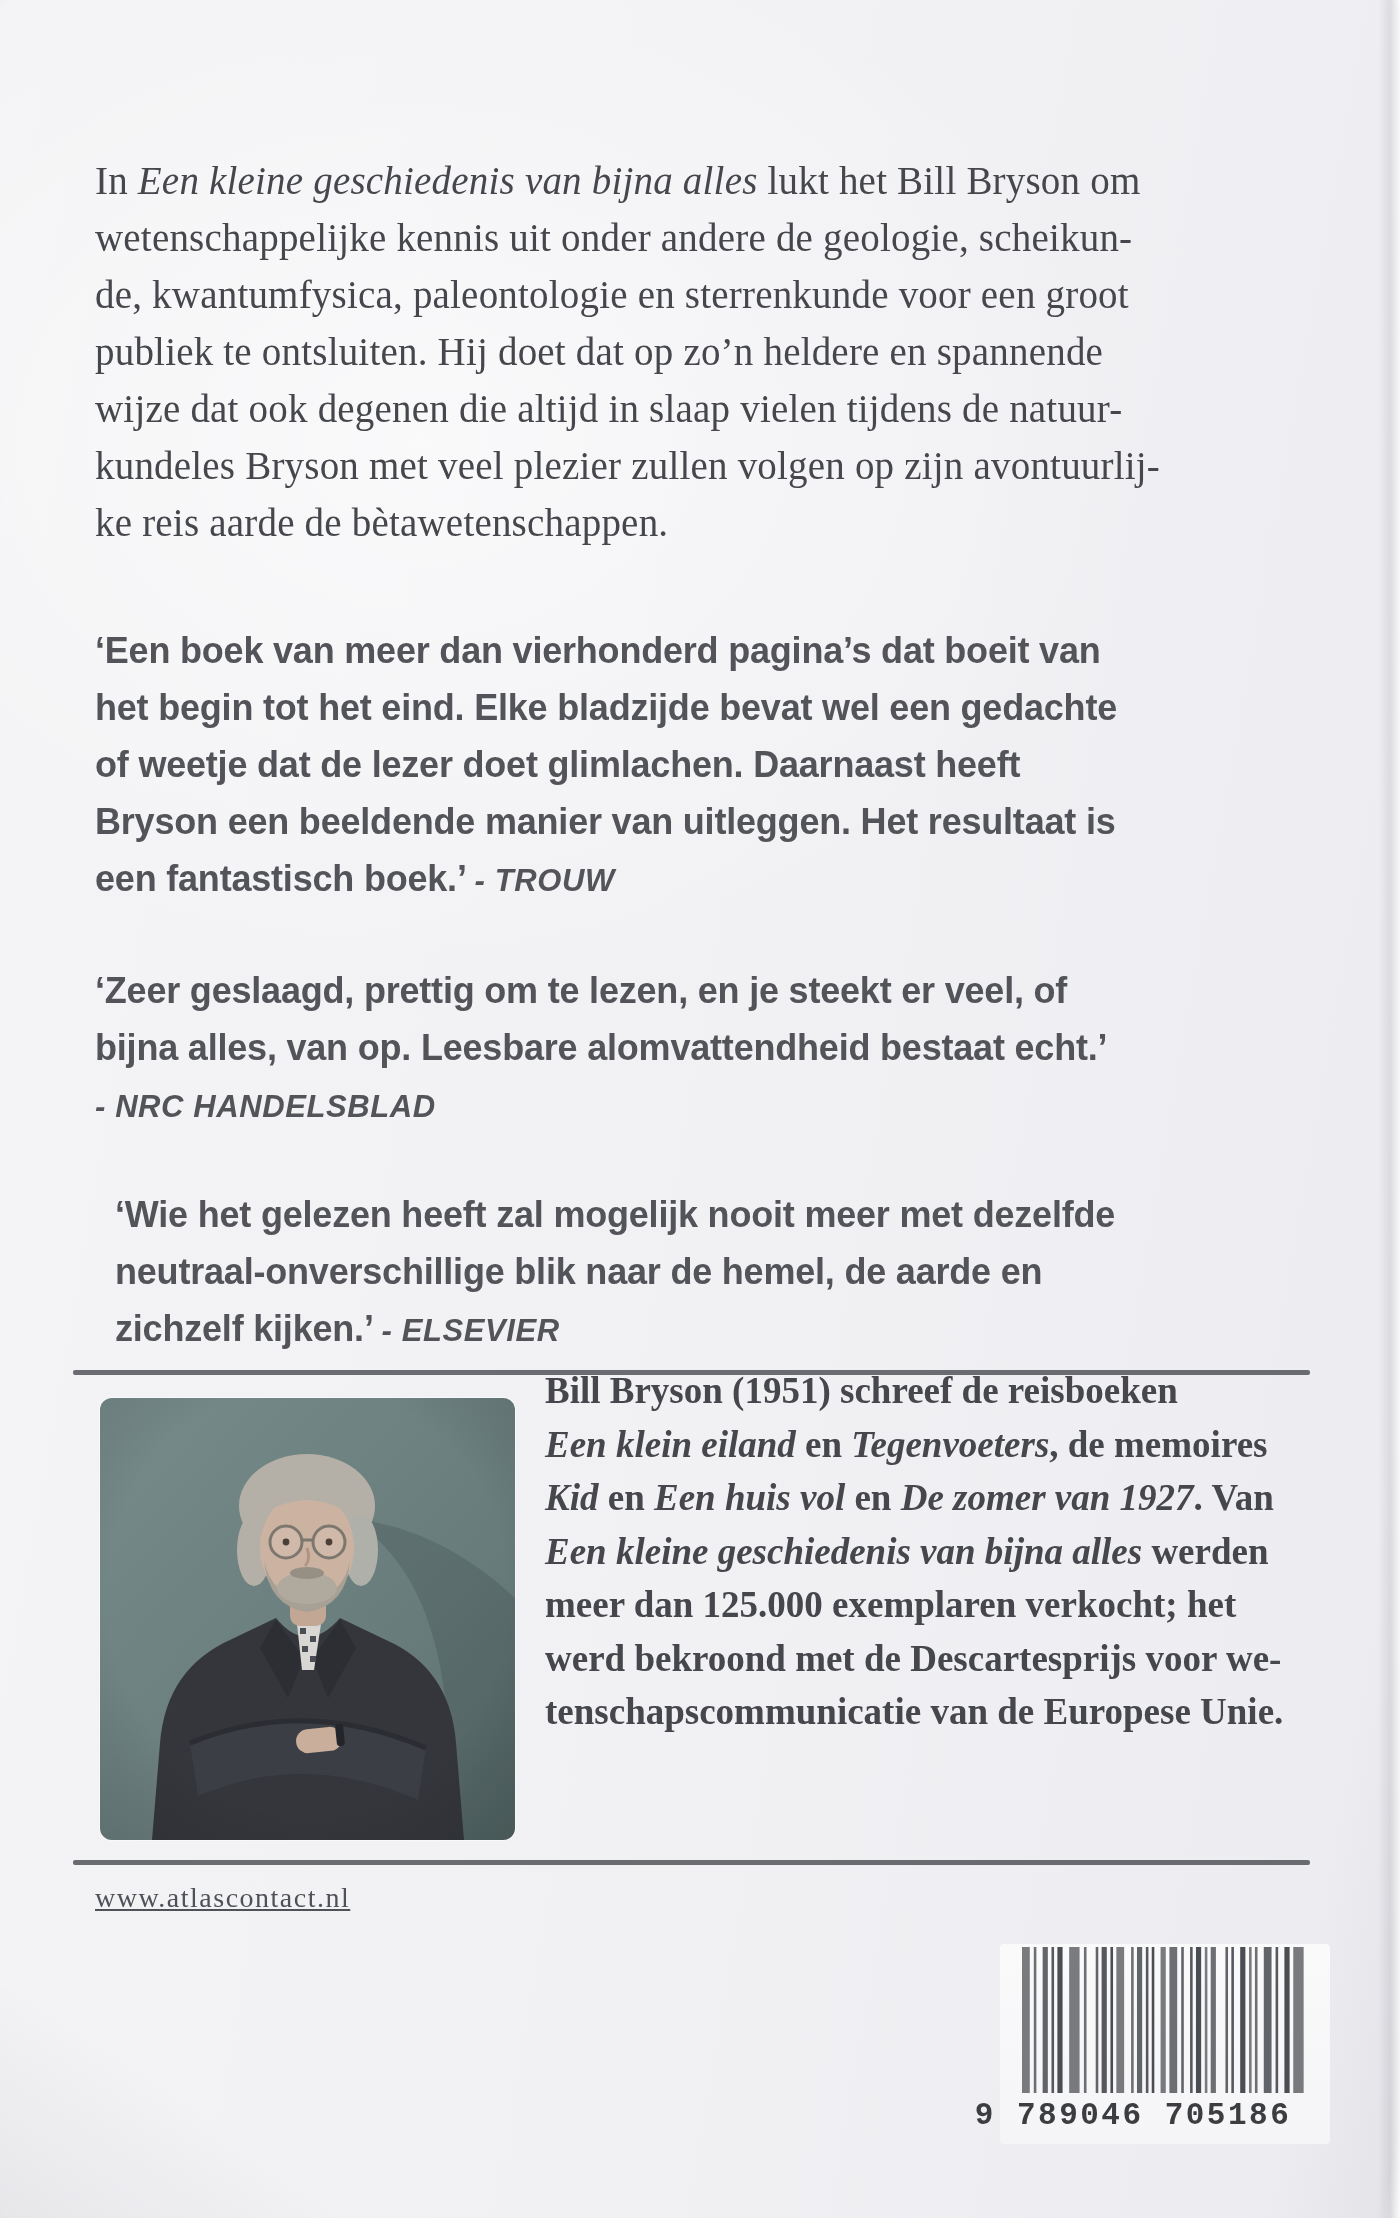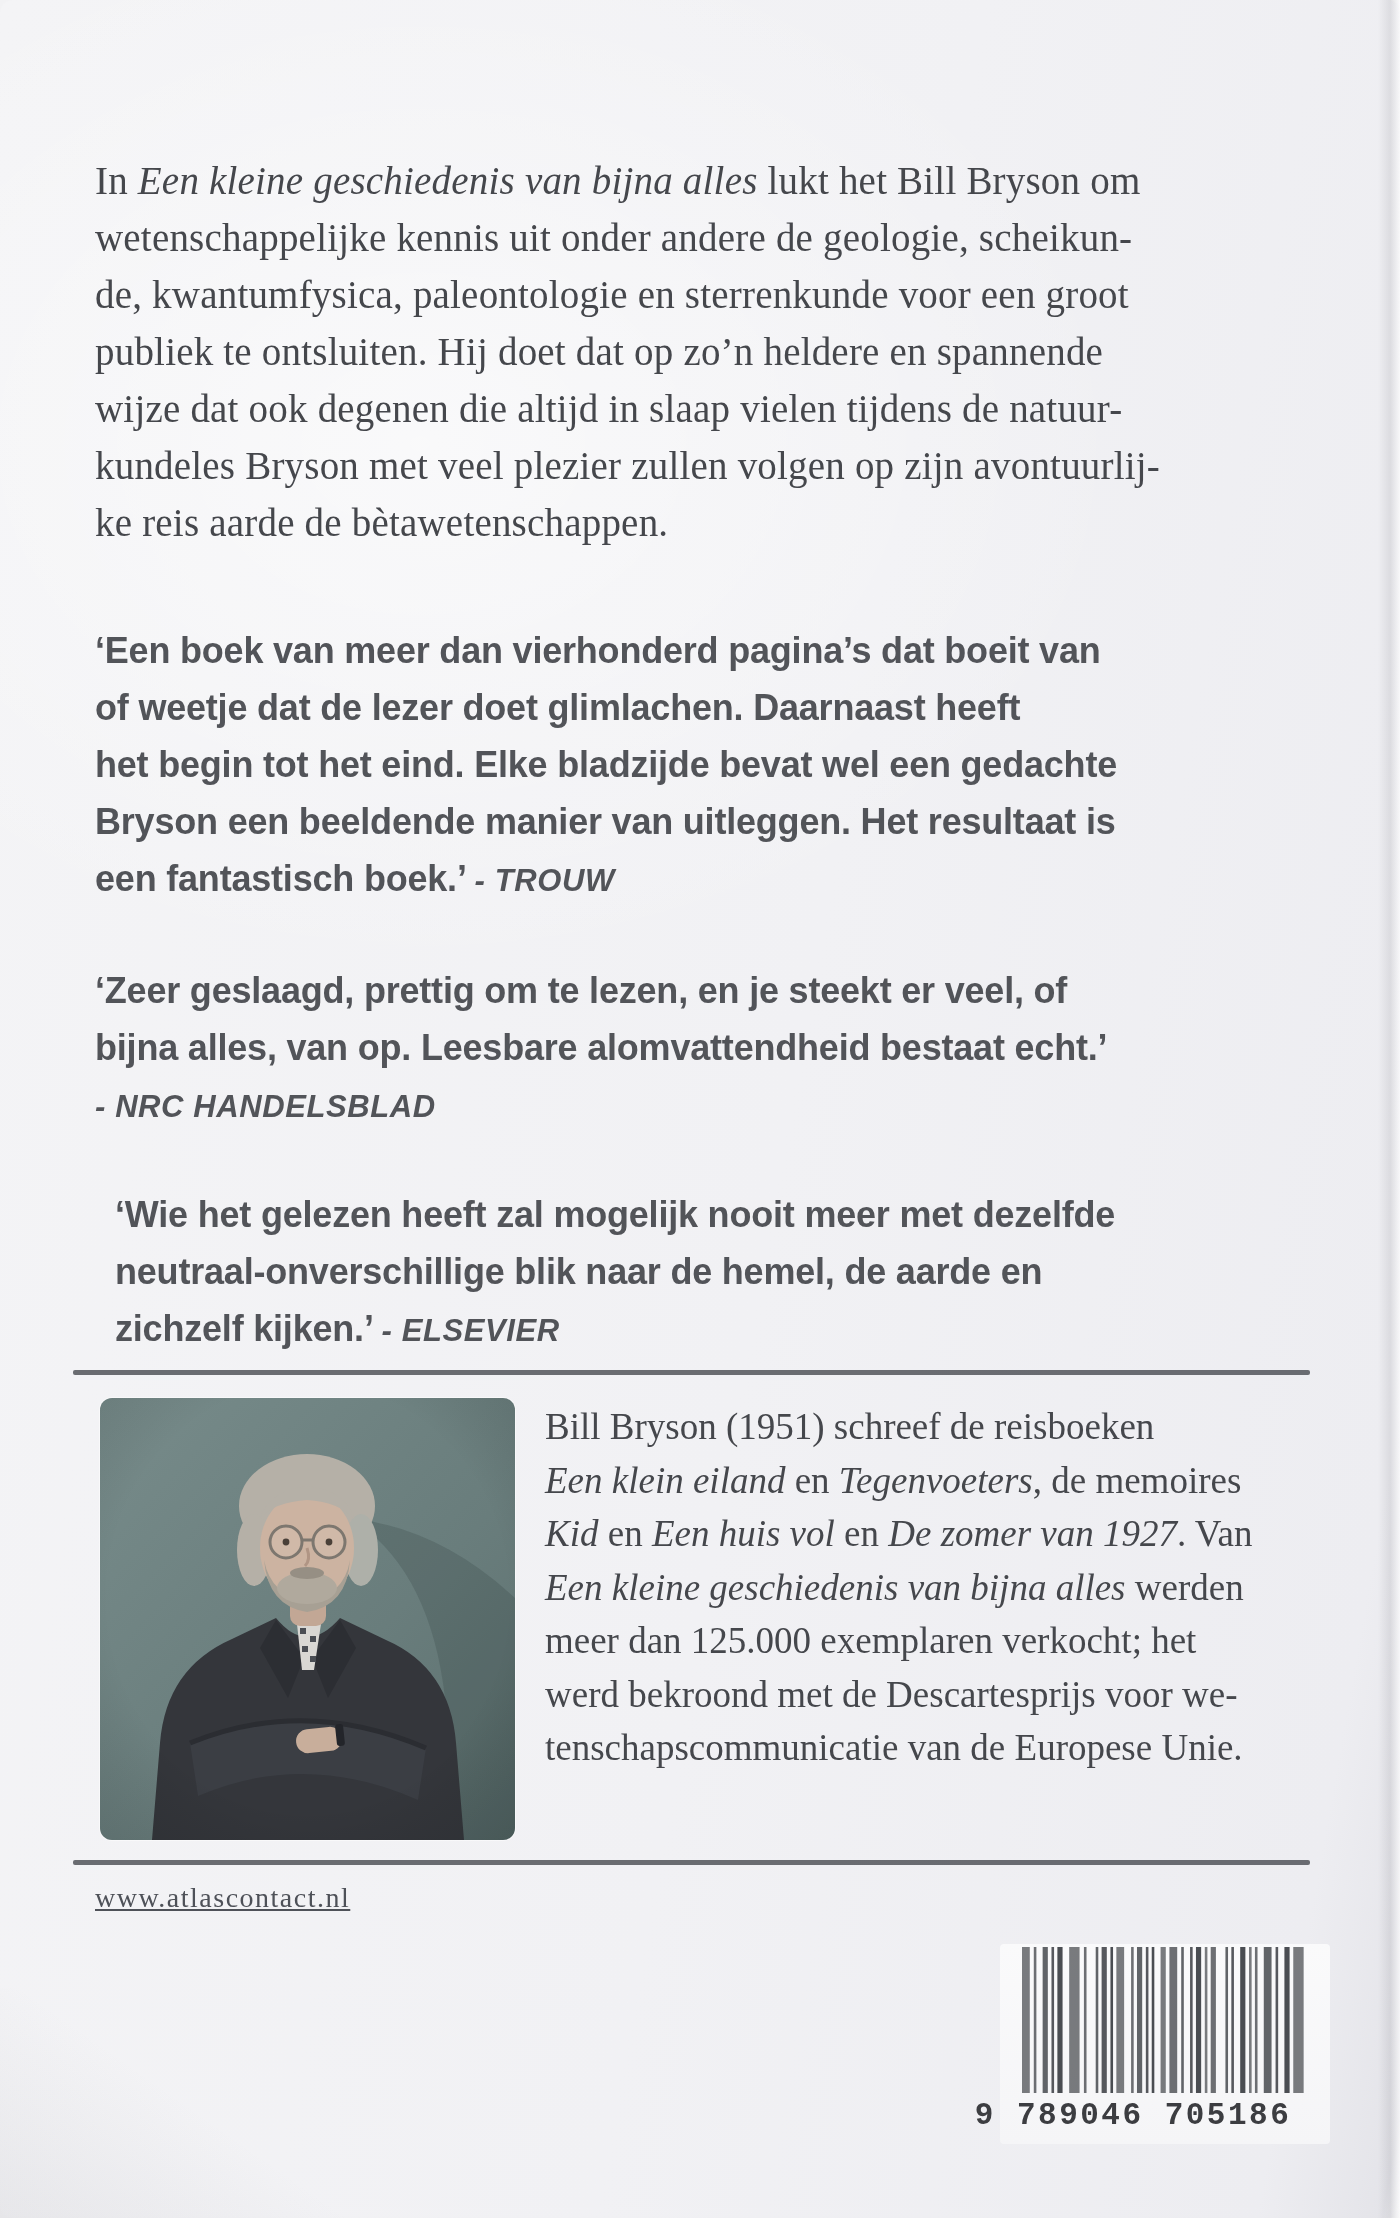--- a/index.html
+++ b/index.html
@@ -49,22 +49,22 @@
   .rule{
     position:absolute;left:73px;width:1237px;height:5px;
     background:#56595e;opacity:0.88;border-radius:2px;
   }
   .photo{
     position:absolute;left:100px;top:1398px;width:415px;height:442px;
     border-radius:12px;overflow:hidden;
     box-shadow:0 0 0 1px rgba(255,255,255,0.5);
   }
   .bio{
-    position:absolute;left:545px;top:1400px;
-    font-size:37px;line-height:53.5px;color:#45474c;
+    position:absolute;left:545px;top:1364px;
+    font-size:37px;line-height:53.5px;color:#45474c;font-weight:bold;
   }
   .website{
     position:absolute;left:95px;top:1882px;
     font-size:28px;letter-spacing:1.5px;color:#4e5158;text-decoration:underline;
   }
   .barcode-box{
     position:absolute;left:1000px;top:1944px;width:330px;height:200px;
     background:linear-gradient(180deg,#fafafb,#f5f5f7);
     border-radius:4px;
   }
@@ -86,22 +86,22 @@
       <div class="tline"><span>wetenschappelijke kennis uit onder andere de geologie, scheikun-</span></div>
       <div class="tline"><span>de, kwantumfysica, paleontologie en sterrenkunde voor een groot</span></div>
       <div class="tline"><span>publiek te ontsluiten. Hij doet dat op zo’n heldere en spannende</span></div>
       <div class="tline"><span>wijze dat ook degenen die altijd in slaap vielen tijdens de natuur-</span></div>
       <div class="tline"><span>kundeles Bryson met veel plezier zullen volgen op zijn avontuurlij-</span></div>
       <div class="tline"><span>ke reis aarde de bètawetenschappen.</span></div>
     </div>
 
   <div class="quote" style="top:622px;">
       <div class="tline"><span>‘Een boek van meer dan vierhonderd pagina’s dat boeit van</span></div>
+      <div class="tline"><span>het begin tot het eind. Elke bladzijde bevat wel een gedachte</span></div>
       <div class="tline"><span>of weetje dat de lezer doet glimlachen. Daarnaast heeft</span></div>
-      <div class="tline"><span>het begin tot het eind. Elke bladzijde bevat wel een gedachte</span></div>
       <div class="tline"><span>Bryson een beeldende manier van uitleggen. Het resultaat is</span></div>
       <div class="tline"><span>een fantastisch boek.’ </span><span class="src">- TROUW</span></div>
     </div>
 
   <div class="quote" style="top:962px;">
       <div class="tline"><span>‘Zeer geslaagd, prettig om te lezen, en je steekt er veel, of</span></div>
       <div class="tline"><span>bijna alles, van op. Leesbare alomvattendheid bestaat echt.’</span></div>
       <div class="tline"><span class="src">- NRC HANDELSBLAD</span></div>
     </div>
 

